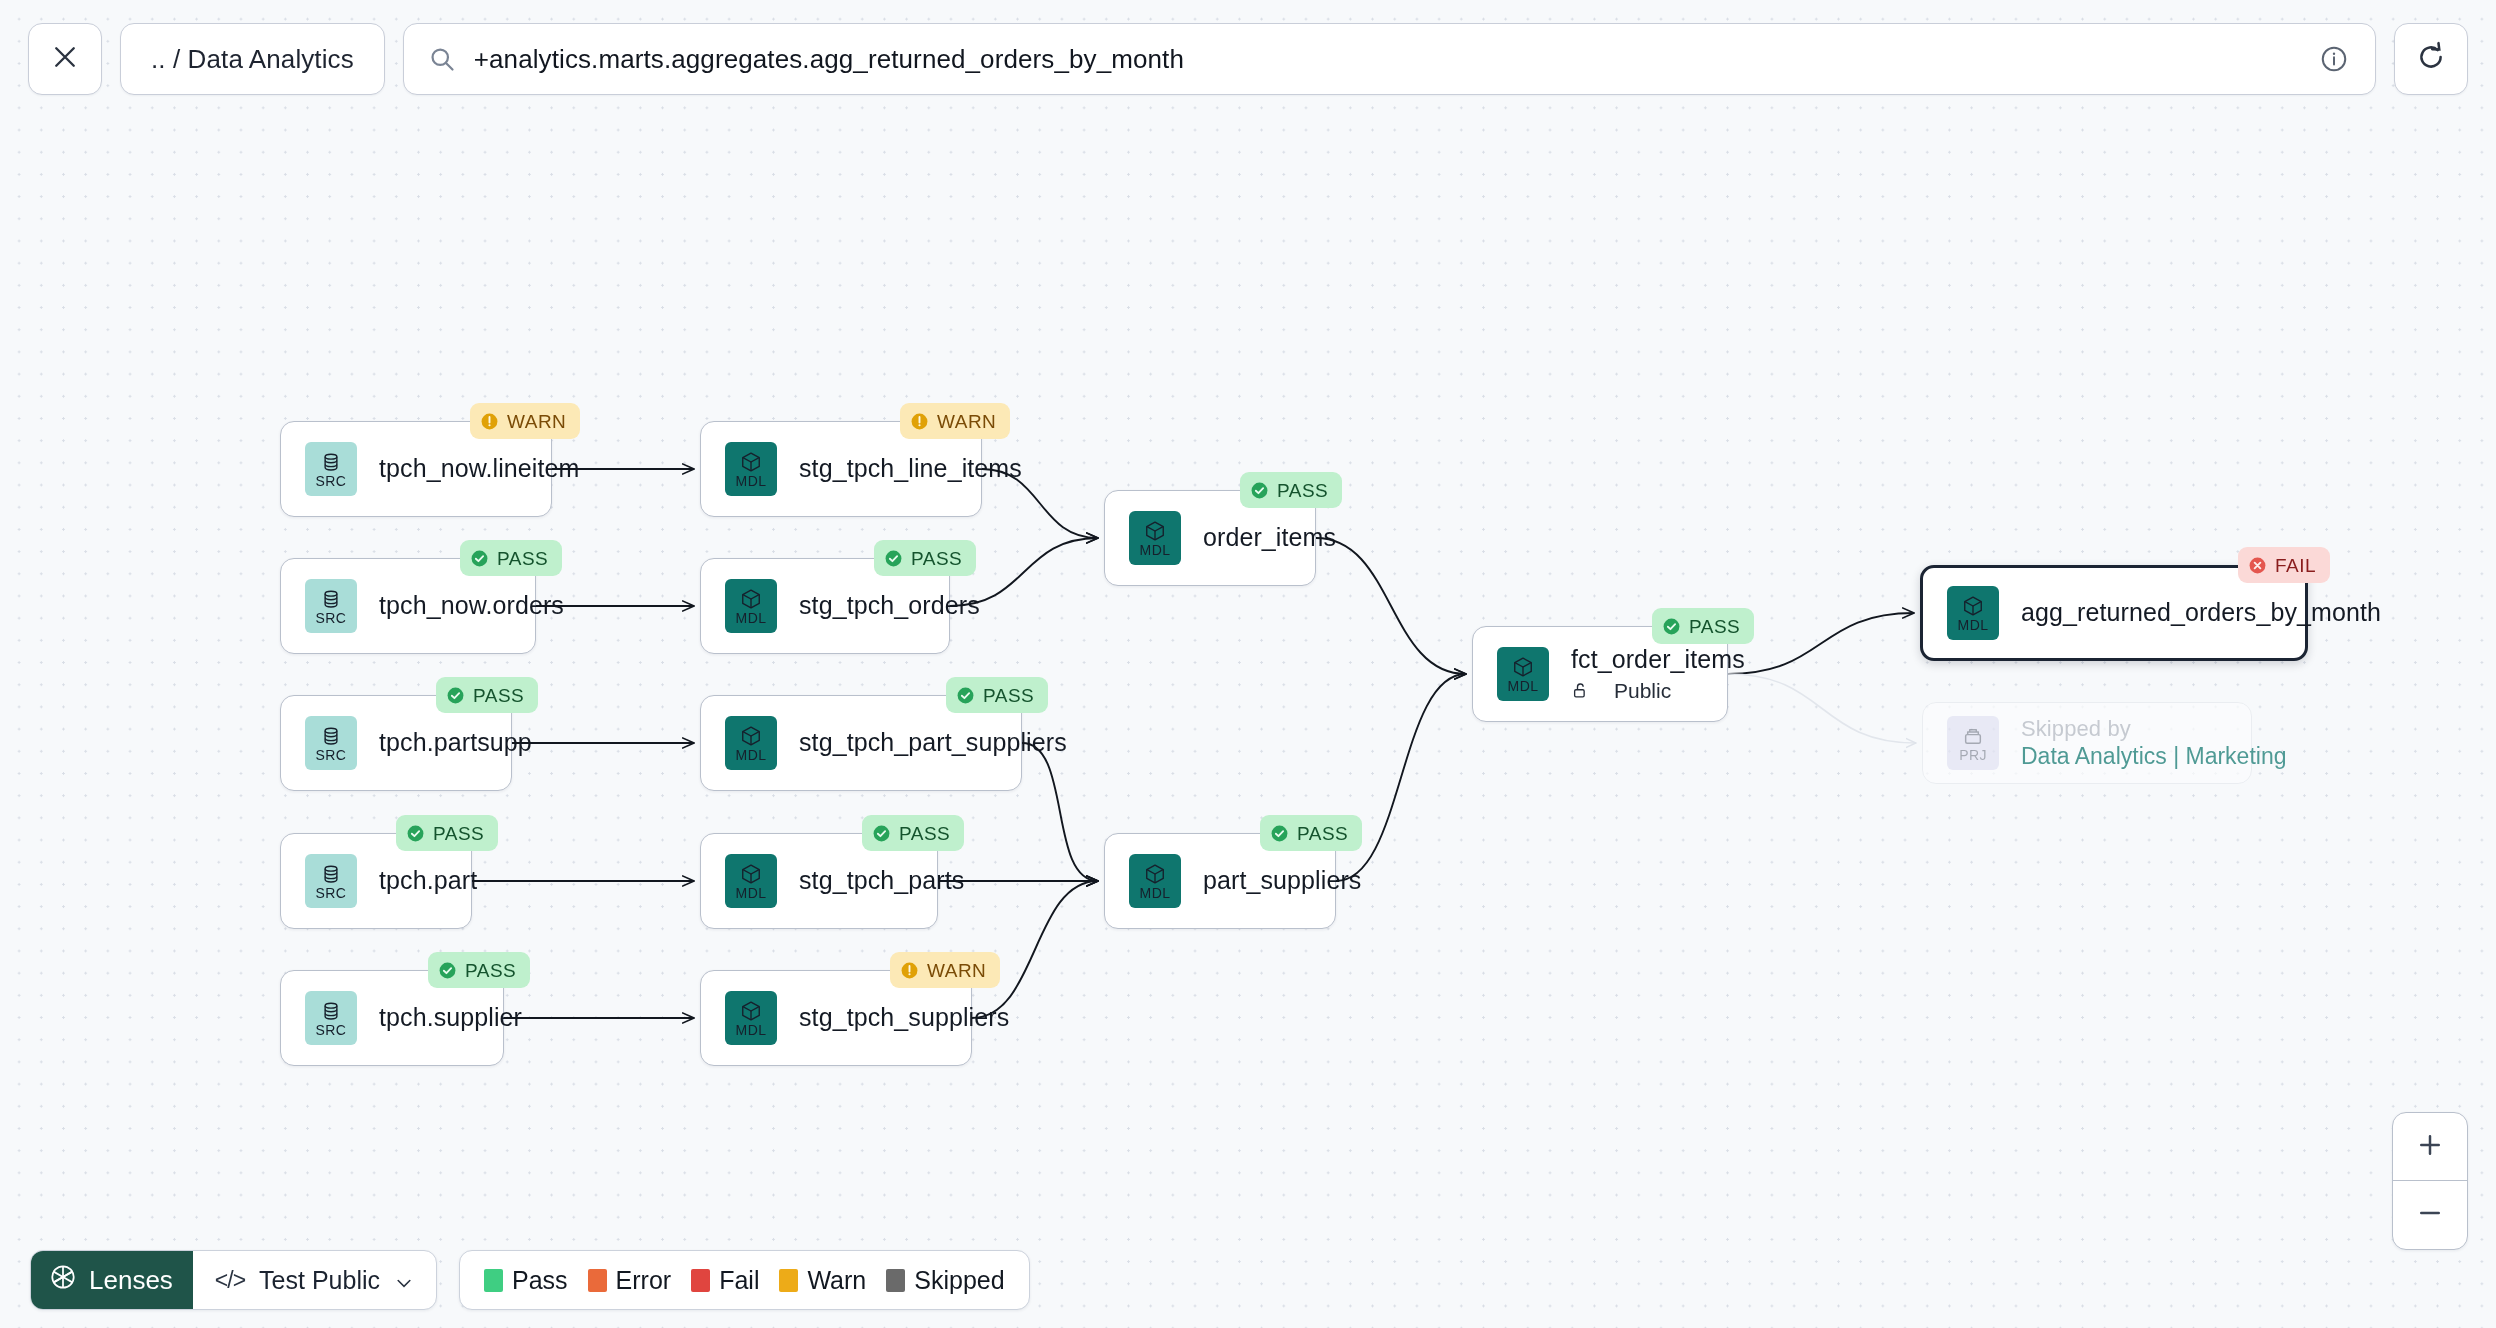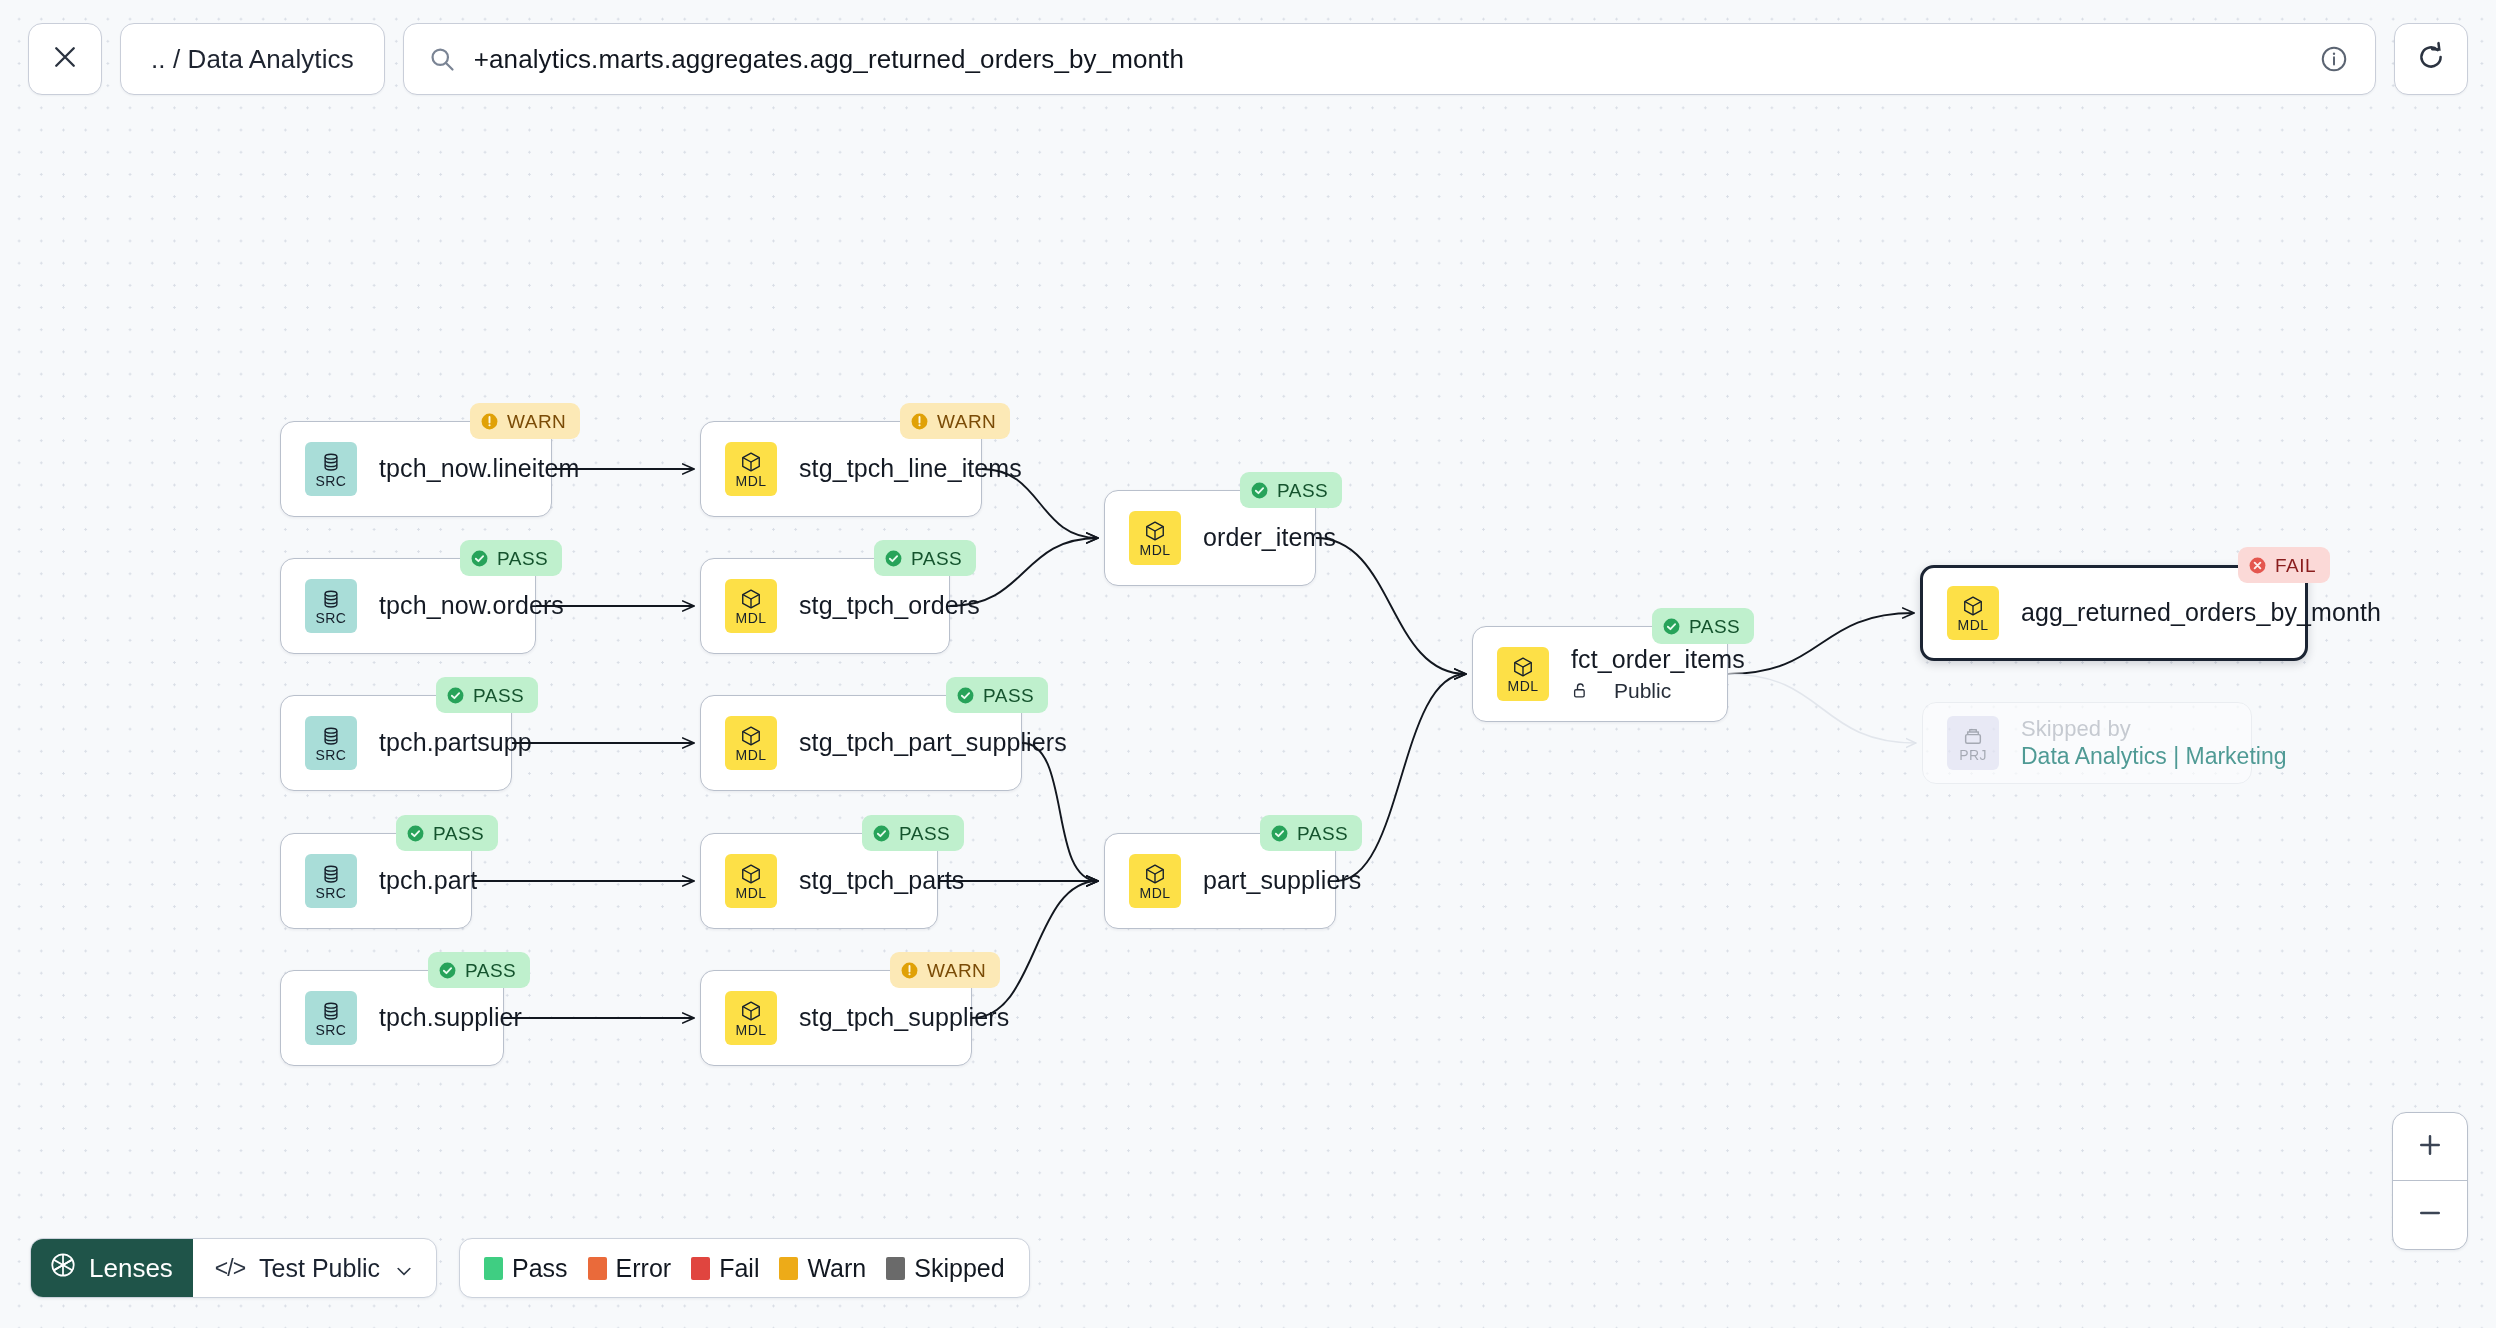--- a/index.html
+++ b/index.html
@@ -117,21 +117,21 @@
     width: 52px; height: 54px;
     border-radius: 6px;
     display: flex;
     flex-direction: column;
     align-items: center;
     justify-content: center;
     gap: 1px;
     flex: none;
   }
   .type-chip.src { background: #a9ddd8; }
-  .type-chip.mdl { background: #fde047; }
+  .type-chip.mdl { background: #0f766e; }
   .type-chip.prj { background: #e3e4f3; }
   .type-chip svg { width: 22px; height: 22px; display:block; }
   .type-chip .tlabel {
     font-size: 14px;
     font-weight: 400;
     color: #16202c;
     letter-spacing: .4px;
     line-height: 1;
   }
   .type-chip.prj .tlabel, .type-chip.prj svg { opacity: .45; }
@@ -171,21 +171,21 @@
     line-height: 1;
   }
   .badge .dot { width: 19px; height: 19px; flex: none; }
   .badge.pass { background: #bff0cd; color: #14532d; }
   .badge.warn { background: #fce9b6; color: #7a4b06; }
   .badge.fail { background: #fbd9d7; color: #8a1d1d; }
 
   
   #bottombar {
     position: absolute;
-    left: 30px; bottom: 30px;
+    left: 30px; bottom: 18px;
     display: flex;
     align-items: center;
     gap: 22px;
     z-index: 45;
   }
   .pill {
     display: flex;
     align-items: center;
     background: #ffffff;
     border: 1.6px solid #ccd2dc;

